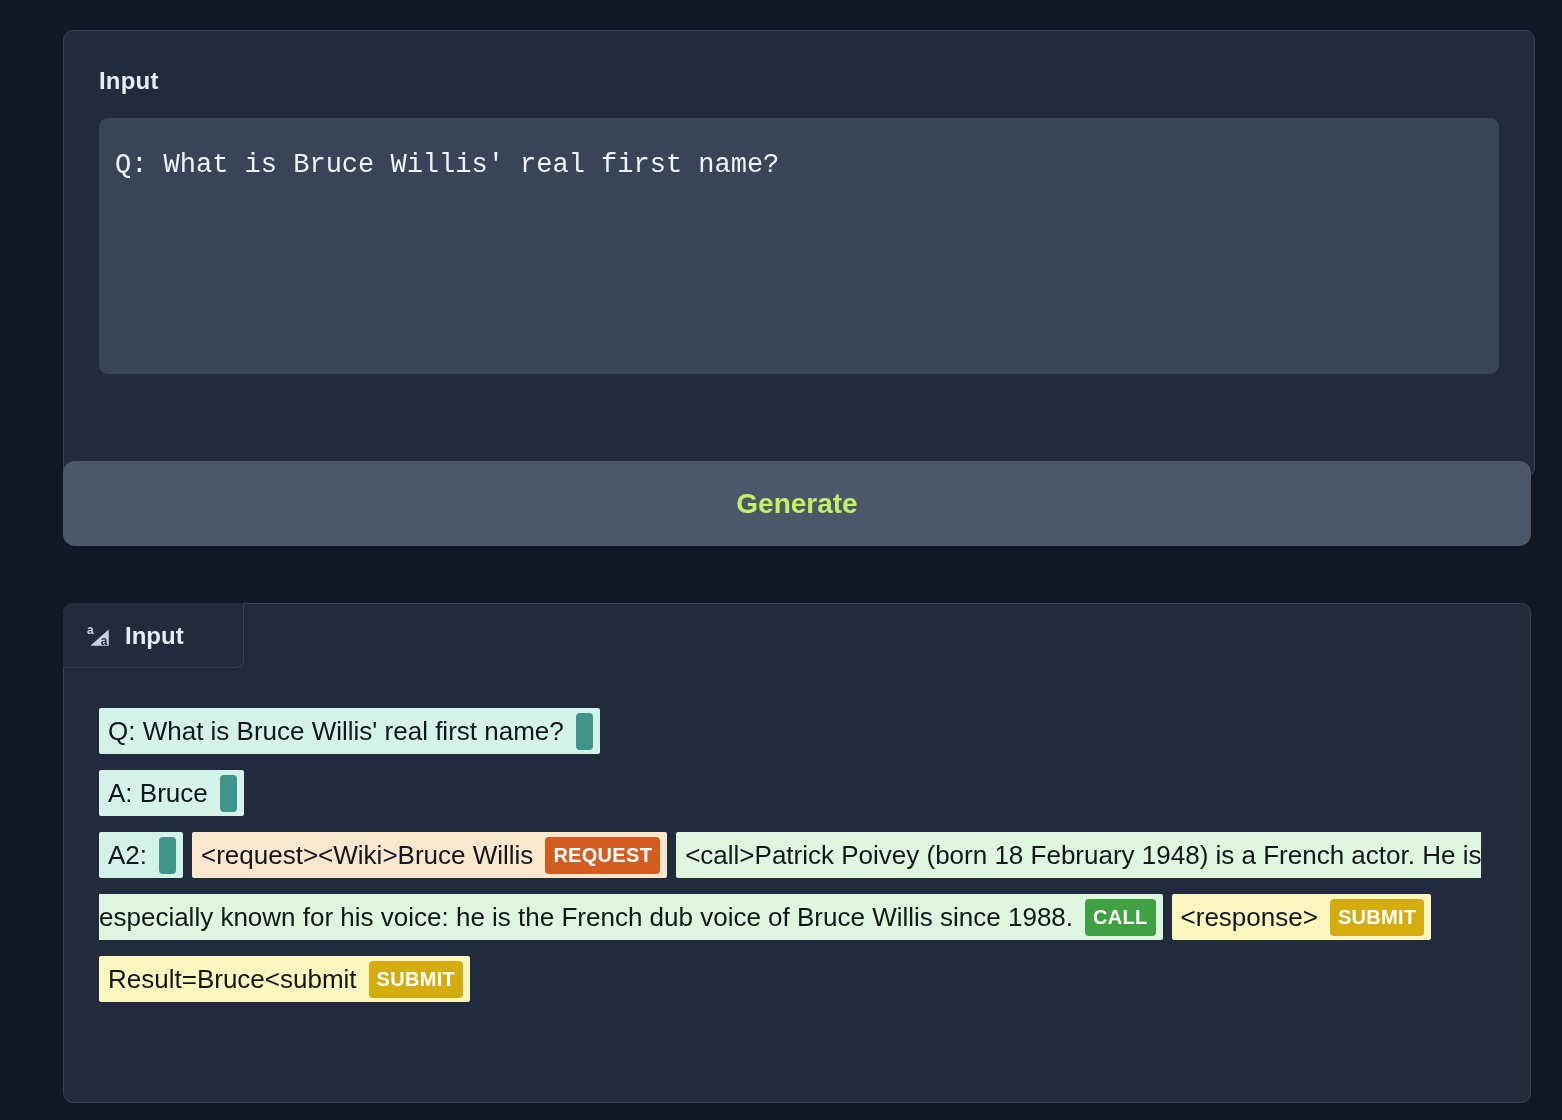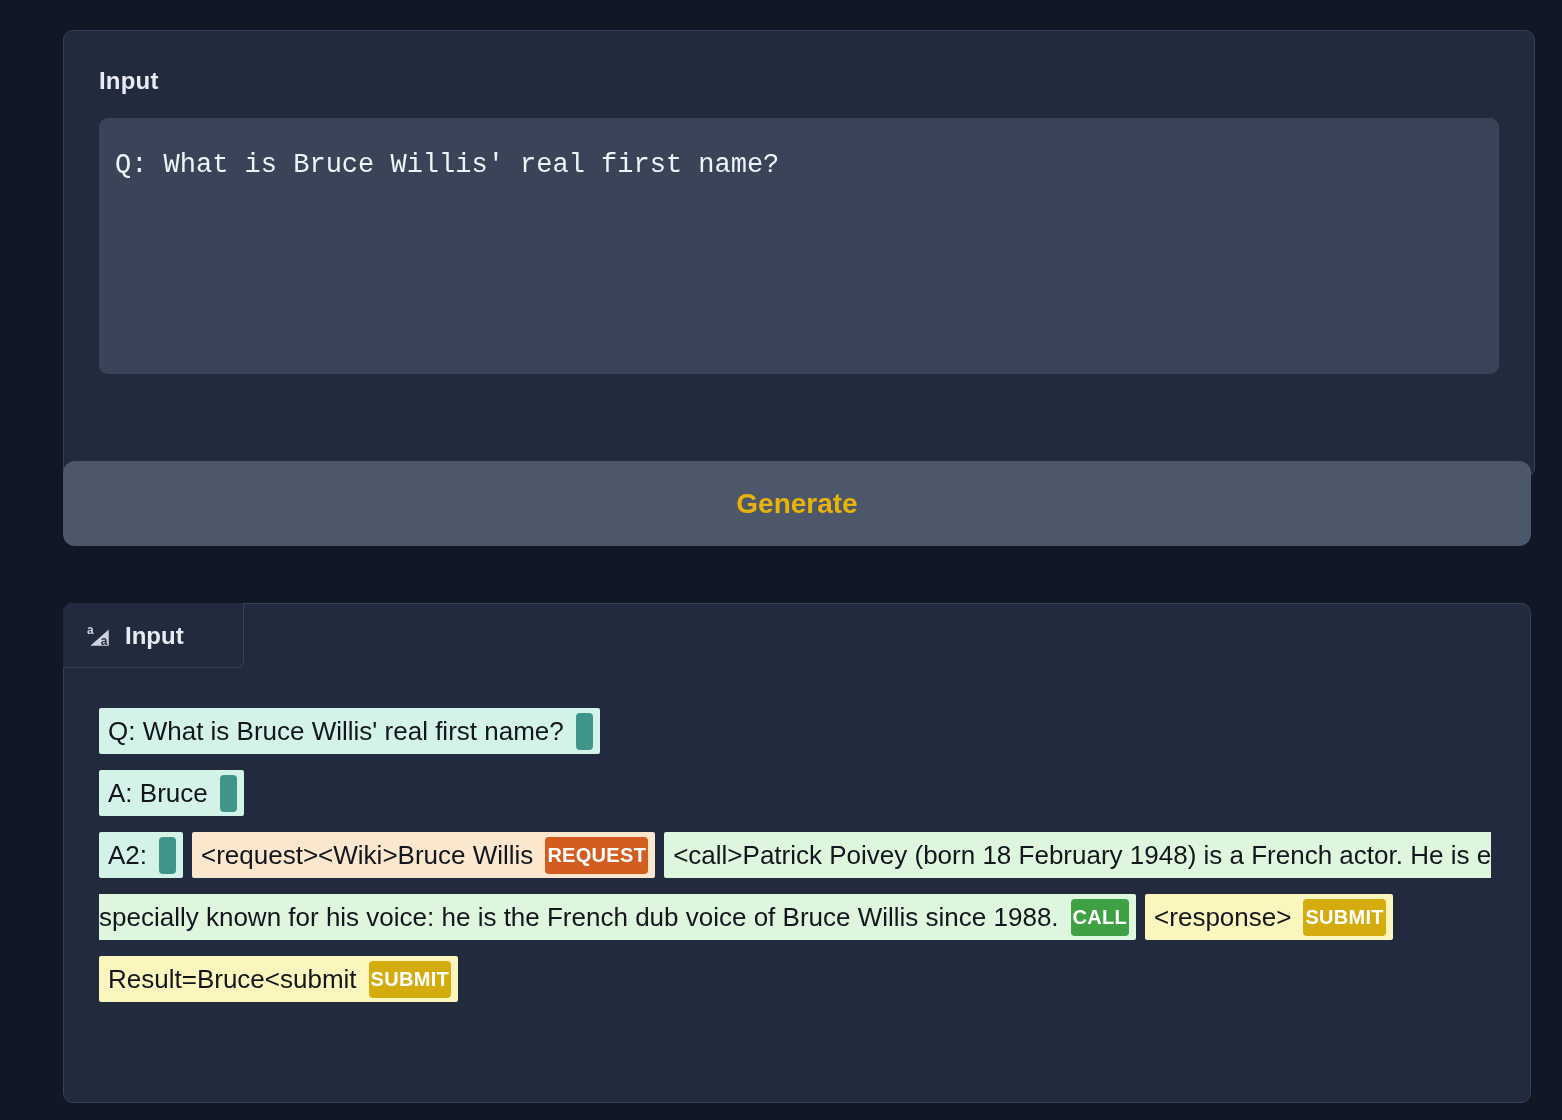--- a/index.html
+++ b/index.html
@@ -48,21 +48,21 @@
     padding: 28px 20px 20px 16px;
   }
   
   #generate-button {
     position: absolute;
     left: 63px; top: 461px;
     width: 1468px; height: 85px;
     background: #4d576a;
     border: none;
     border-radius: 12px;
-    color: #eab308;
+    color: #bef264;
     font-family: "Liberation Sans", sans-serif;
     font-size: 28px;
     font-weight: 700;
     cursor: pointer;
     display: flex;
     align-items: center;
     justify-content: center;
   }
   
   #output-panel {
@@ -105,21 +105,21 @@
     box-decoration-break: slice;
   }
   .chip {
     display: inline-block;
     vertical-align: middle;
     position: relative;
     top: -2px;
     margin-left: 12px;
     height: 37px;
     line-height: 37px;
-    padding: 0 2px;
+    padding: 0 8px;
     border-radius: 4px;
     color: #ffffff;
     font-size: 20px;
     font-weight: 700;
     letter-spacing: 0.3px;
   }
   .chip.empty {
     padding: 0;
     width: 17px;
   }

